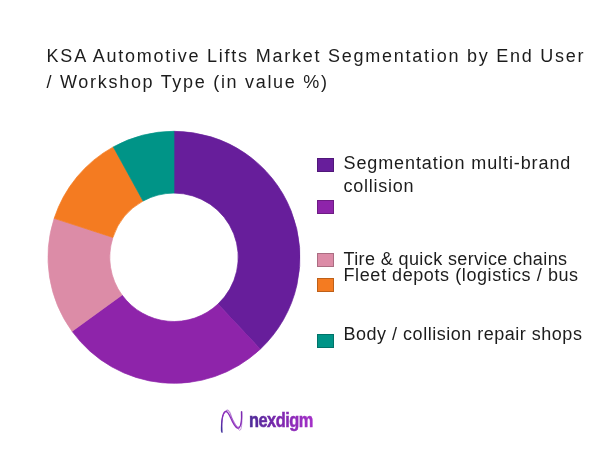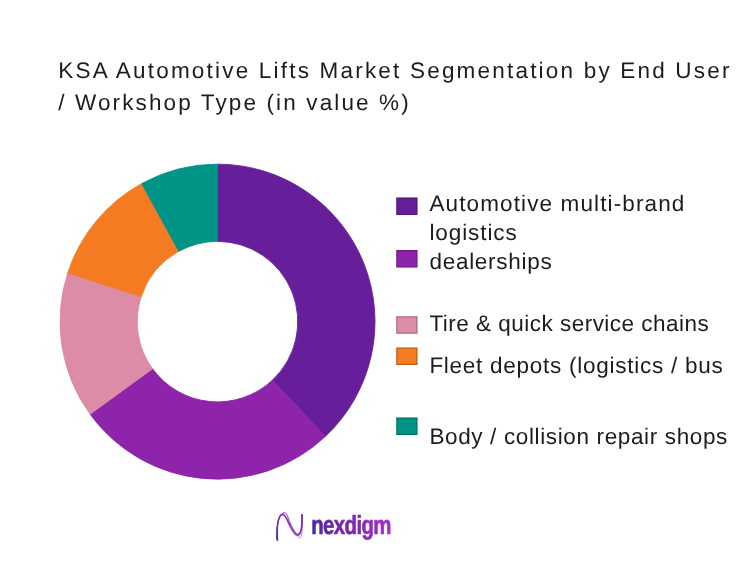--- a/index.html
+++ b/index.html
@@ -26,41 +26,40 @@
     <path d="M174.00 131.30 A126.0 126.0 0 0 1 260.25 349.15 L217.95 304.10 A64.2 64.2 0 0 0 174.00 193.10 Z" fill="#671E9B" stroke="#671E9B" stroke-width="0.7"></path>
     <path d="M260.25 349.15 A126.0 126.0 0 0 1 72.06 331.36 L122.06 295.04 A64.2 64.2 0 0 0 217.95 304.10 Z" fill="#8E24AA" stroke="#8E24AA" stroke-width="0.7"></path>
     <path d="M72.06 331.36 A126.0 126.0 0 0 1 54.17 218.36 L112.94 237.46 A64.2 64.2 0 0 0 122.06 295.04 Z" fill="#DC8CA7" stroke="#DC8CA7" stroke-width="0.7"></path>
     <path d="M54.17 218.36 A126.0 126.0 0 0 1 113.30 146.89 L143.07 201.04 A64.2 64.2 0 0 0 112.94 237.46 Z" fill="#F47B21" stroke="#F47B21" stroke-width="0.7"></path>
     <path d="M113.30 146.89 A126.0 126.0 0 0 1 174.00 131.30 L174.00 193.10 A64.2 64.2 0 0 0 143.07 201.04 Z" fill="#009487" stroke="#009487" stroke-width="0.7"></path>
   </svg>
 
   <div class="legend">
     <div class="sw" style="top:157.6px;background:#671E9B"></div>
     <div class="lt" style="top:151.7px">
-      <div style="letter-spacing:0.90px">Automotive multi-brand</div>
-      <div style="letter-spacing:0.74px">logistics</div>
+      <div style="letter-spacing:0.90px">Segmentation multi-brand</div>
+      <div style="letter-spacing:0.74px">collision</div>
     </div>
 
     <div class="sw" style="top:200px;background:#8E24AA"></div>
     <div class="lt" style="top:197.6px">
-      <div style="letter-spacing:0.59px">dealerships</div>
     </div>
 
     <div class="sw" style="top:253px;background:#DC8CA7"></div>
     <div class="lt" style="top:248px">
       <div style="letter-spacing:0.39px">Tire &amp; quick service chains</div>
     </div>
 
     <div class="sw" style="top:278px;background:#F47B21"></div>
-    <div class="lt" style="top:281px">
+    <div class="lt" style="top:264px">
       <div style="letter-spacing:0.59px">Fleet depots (logistics / bus</div>
     </div>
 
     <div class="sw" style="top:333.6px;background:#009487"></div>
-    <div class="lt" style="top:338px">
+    <div class="lt" style="top:323px">
       <div style="letter-spacing:0.51px">Body / collision repair shops</div>
     </div>
   </div>
 
   <svg width="30" height="30" viewBox="0 0 30 30" style="position:absolute;left:217px;top:405px" xmlns="http://www.w3.org/2000/svg">
     <defs>
       <linearGradient id="g1" x1="0" y1="1" x2="1" y2="0">
         <stop offset="0" stop-color="#352a96"></stop>
         <stop offset="0.45" stop-color="#8c2cbb"></stop>
         <stop offset="1" stop-color="#7b2ab0"></stop>

